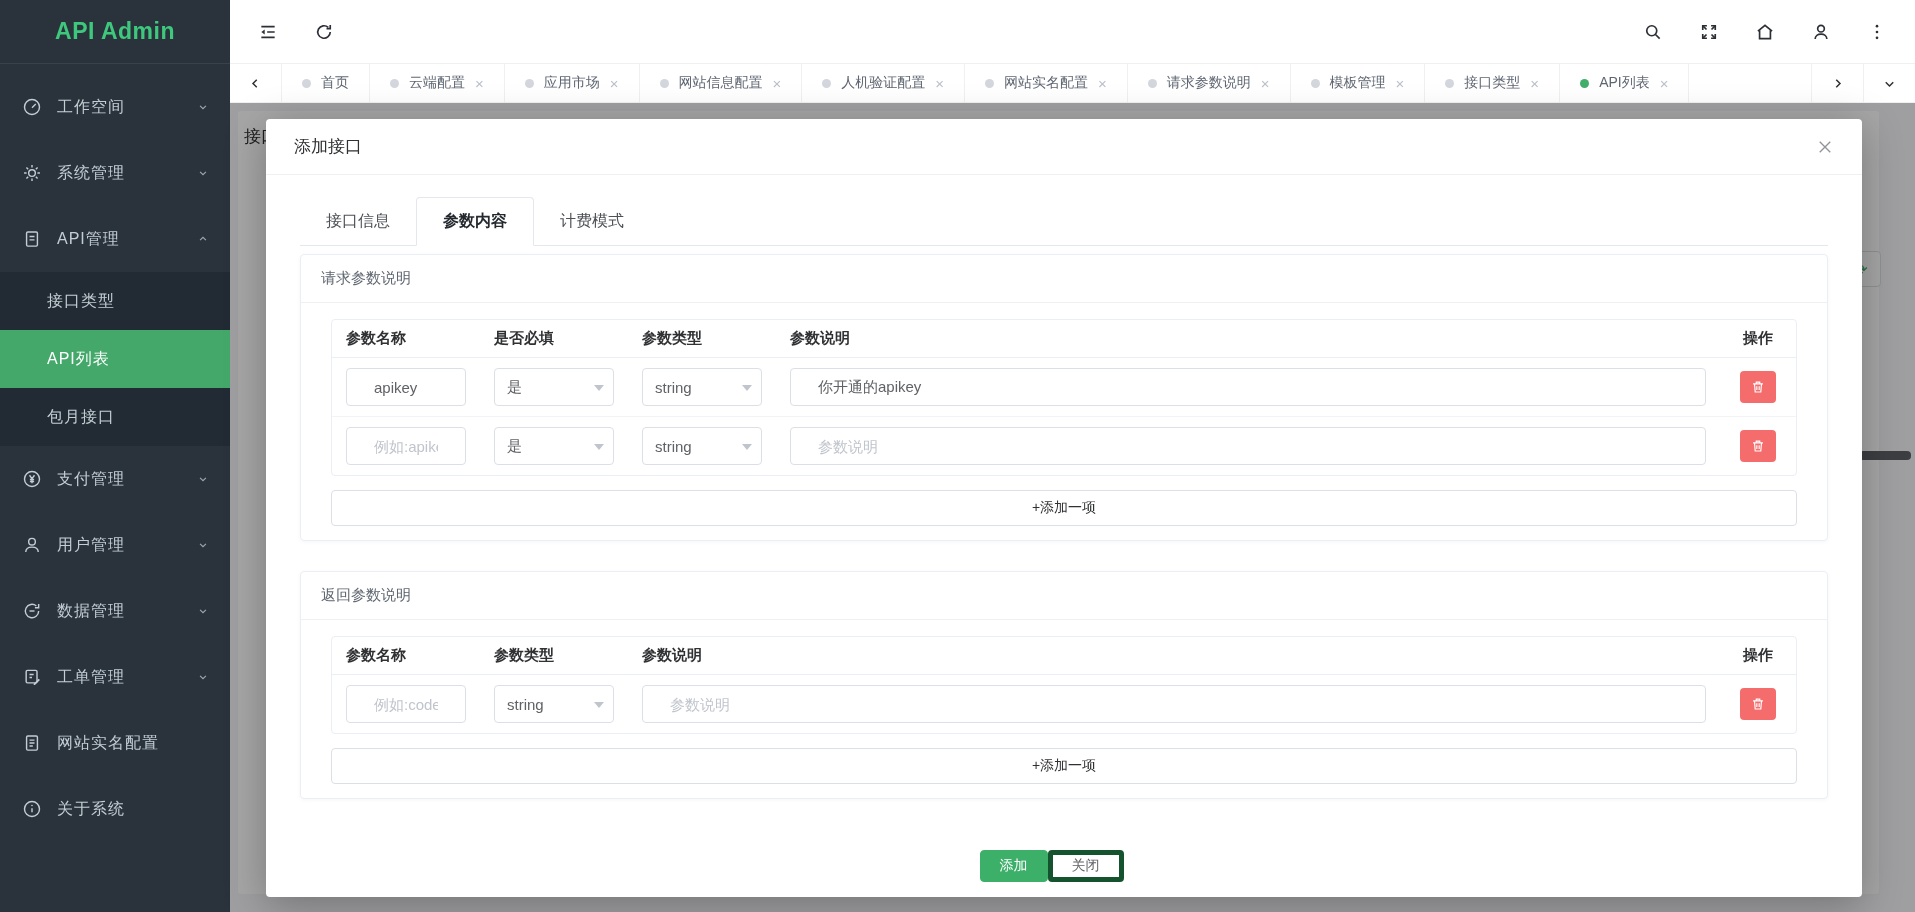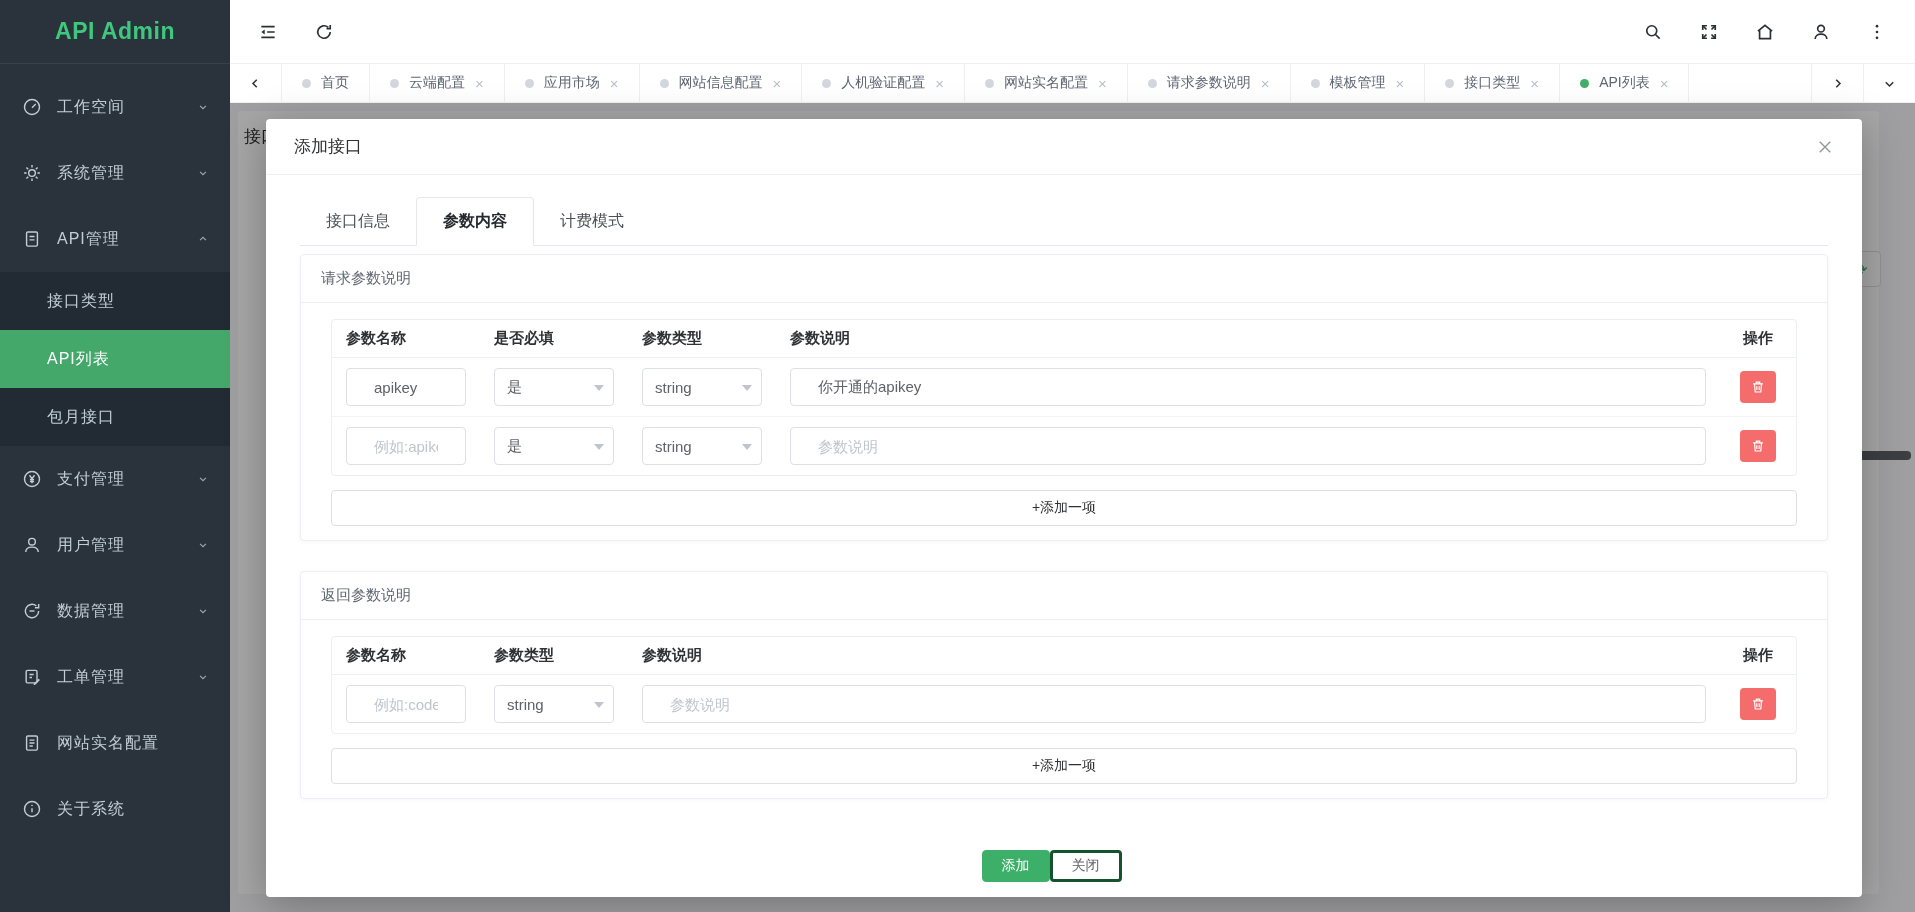--- a/index.html
+++ b/index.html
@@ -105,21 +105,21 @@
     display:flex; align-items:center; justify-content:center; cursor:pointer; }
   .add-box { margin-top:14px; height:36px; border:1px solid #dcdfe6; border-radius:4px;
     display:flex; align-items:center; justify-content:center; font-size:14px;
     color:#303133; cursor:pointer; }
 
   .modal-ftr { margin-top:auto; display:flex; justify-content:center; gap:0;
     padding:0 25px 15px 0; }
   .btn { height:32px; padding:0 19px; border-radius:4px; font-size:14px; cursor:pointer;
     font-family:"Liberation Sans","DejaVu Sans",sans-serif; }
   .btn-primary { background:#3caf69; color:#fff; border:1px solid #3caf69; }
-  .btn-default { background:#fff; color:#606266; border:3px solid #14532d; }
+  .btn-default { background:#fff; color:#606266; border:5px solid #14532d; }
 </style>
 </head>
 <body>
 
 <aside class="sidebar">
   <div class="logo">API Admin</div>
   <nav class="menu">
 
     <div class="menu-item">
       <svg class="mi" viewBox="0 0 24 24" fill="none" stroke="currentColor" stroke-width="1.7">

